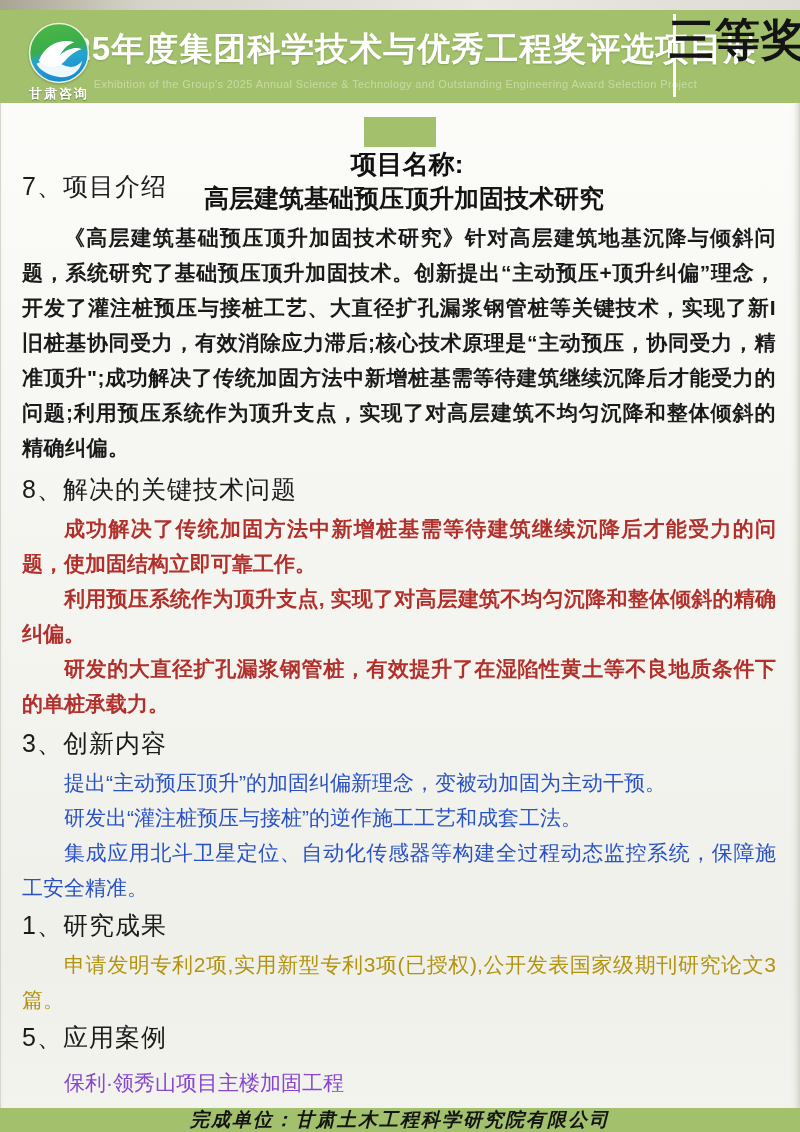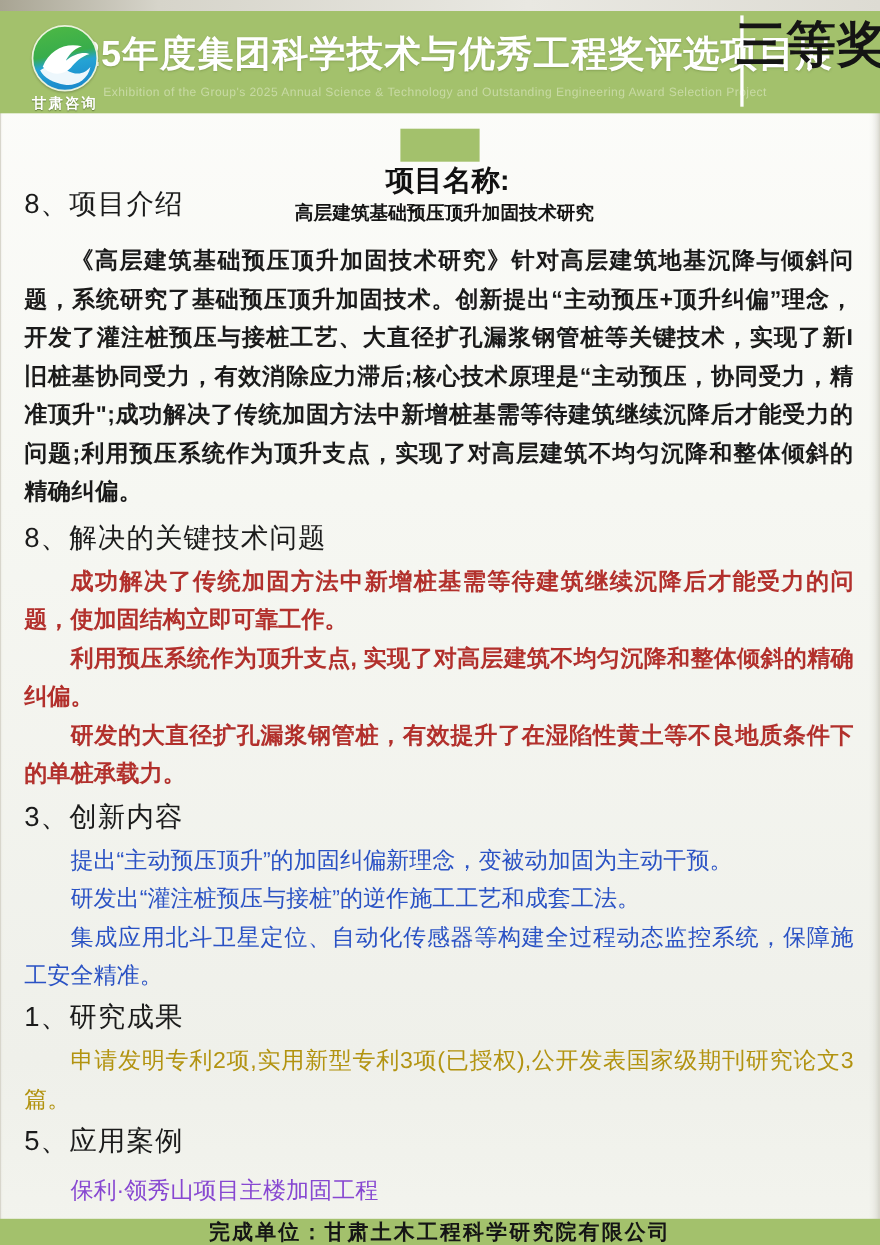--- a/index.html
+++ b/index.html
@@ -22,42 +22,42 @@
   .title-block { flex:1; display:flex; flex-direction:column; align-items:center; justify-content:center; padding-top:4px; min-width:0; }
   .banner-title { font-size:33px; font-weight:800; color:#ffffff; letter-spacing:1px; white-space:nowrap; text-shadow:0 1px 2px rgba(80,100,40,.35); }
   .banner-subtitle { font-size:11px; color:#c8daa4; letter-spacing:.4px; white-space:nowrap; margin-top:6px; }
   .banner-divider { width:3px; background:#ffffff; margin:4px 0 6px 0; }
   .award-box { width:124px; display:flex; align-items:flex-start; justify-content:center; }
   .award-text { font-size:45px; font-weight:800; color:#141414; letter-spacing:1px; white-space:nowrap; }
   
   .project-row { display:flex; align-items:center; margin-top:14px; height:30px;flex-direction:column; }
   .project-bullet { width:72px; height:30px; background:#a3c16c; flex:0 0 auto; }
   .project-label { font-size:26px; font-weight:800; color:#111; margin-left:14px; white-space:nowrap; }
-  .project-name { font-size:17px; font-weight:700; color:#141414; margin-left:8px; white-space:nowrap; }
+  .project-name { font-size:25px; font-weight:700; color:#141414; margin-left:8px; white-space:nowrap; }
   
   .content { padding:0 24px 0 22px; }
   .sec-heading { font-size:25px; font-weight:400; color:#1b1b1b; line-height:32px; letter-spacing:1px; }
   .content p { font-size:21px; line-height:35px; text-indent:2em; text-align:justify; }
   .p-black  { color:#1a1a1a; font-weight:700; letter-spacing:.5px; }
   .p-red    { color:#b2302c; font-weight:700; }
   .p-blue   { color:#2a52c4; font-weight:500; }
   .p-gold   { color:#b29310; font-weight:500; }
   .p-purple { color:#8747d1; font-weight:500; }
   .mt-h1{margin-top:23px;} .mt-p1{margin-top:18px;}
   .mt-h2{margin-top:8px;}  .mt-p2{margin-top:6px;}
   .mt-h3{margin-top:6px;}
   .mt-h4{margin-top:4px;}
   .mt-h5{margin-top:4px;}
   .mt-case1{margin-top:12px;} .mt-case2{margin-top:7px;}
   
   .footer-band {
     position:absolute; left:0; right:0; bottom:0; height:24px; background:#a3c16c;
     display:flex; align-items:center; justify-content:center;
   }
-  .footer-text { font-family:"Liberation Serif","DejaVu Serif",serif; font-size:19px; font-weight:700; color:#151515; letter-spacing:2px; white-space:nowrap; }
+  .footer-text { font-family:"Liberation Serif","DejaVu Serif",serif; font-size:19px; font-weight:700; color:#151515; letter-spacing:2px; white-space:nowrap;font-style:italic; }
 </style>
 </head>
 <body>
 
 <div class="page">
 
   <div class="top-strip"></div>
 
   <div class="header">
     <div class="logo-wrap">
@@ -88,21 +88,21 @@
 
   <div class="project-row">
     <div class="project-bullet"></div>
     <span class="project-label">项目名称:</span>
     <span class="project-name">高层建筑基础预压顶升加固技术研究</span>
   </div>
 
   <div class="content">
 
     <div>
-      <div class="sec-heading mt-h1">8、项目介绍</div>
+      <div class="sec-heading mt-h1">7、项目介绍</div>
       <p class="p-black mt-p1">《高层建筑基础预压顶升加固技术研究》针对高层建筑地基沉降与倾斜问题，系统研究了基础预压顶升加固技术。创新提出“主动预压+顶升纠偏”理念，开发了灌注桩预压与接桩工艺、大直径扩孔漏浆钢管桩等关键技术，实现了新I旧桩基协同受力，有效消除应力滞后;核心技术原理是“主动预压，协同受力，精准顶升";成功解决了传统加固方法中新增桩基需等待建筑继续沉降后才能受力的问题;利用预压系统作为顶升支点，实现了对高层建筑不均匀沉降和整体倾斜的精确纠偏。</p>
     </div>
 
     <div>
       <div class="sec-heading mt-h2">8、解决的关键技术问题</div>
       <p class="p-red mt-p2">成功解决了传统加固方法中新增桩基需等待建筑继续沉降后才能受力的问题，使加固结构立即可靠工作。</p>
       <p class="p-red">利用预压系统作为顶升支点, 实现了对高层建筑不均匀沉降和整体倾斜的精确纠偏。</p>
       <p class="p-red">研发的大直径扩孔漏浆钢管桩，有效提升了在湿陷性黄土等不良地质条件下的单桩承载力。</p>
     </div>
 

